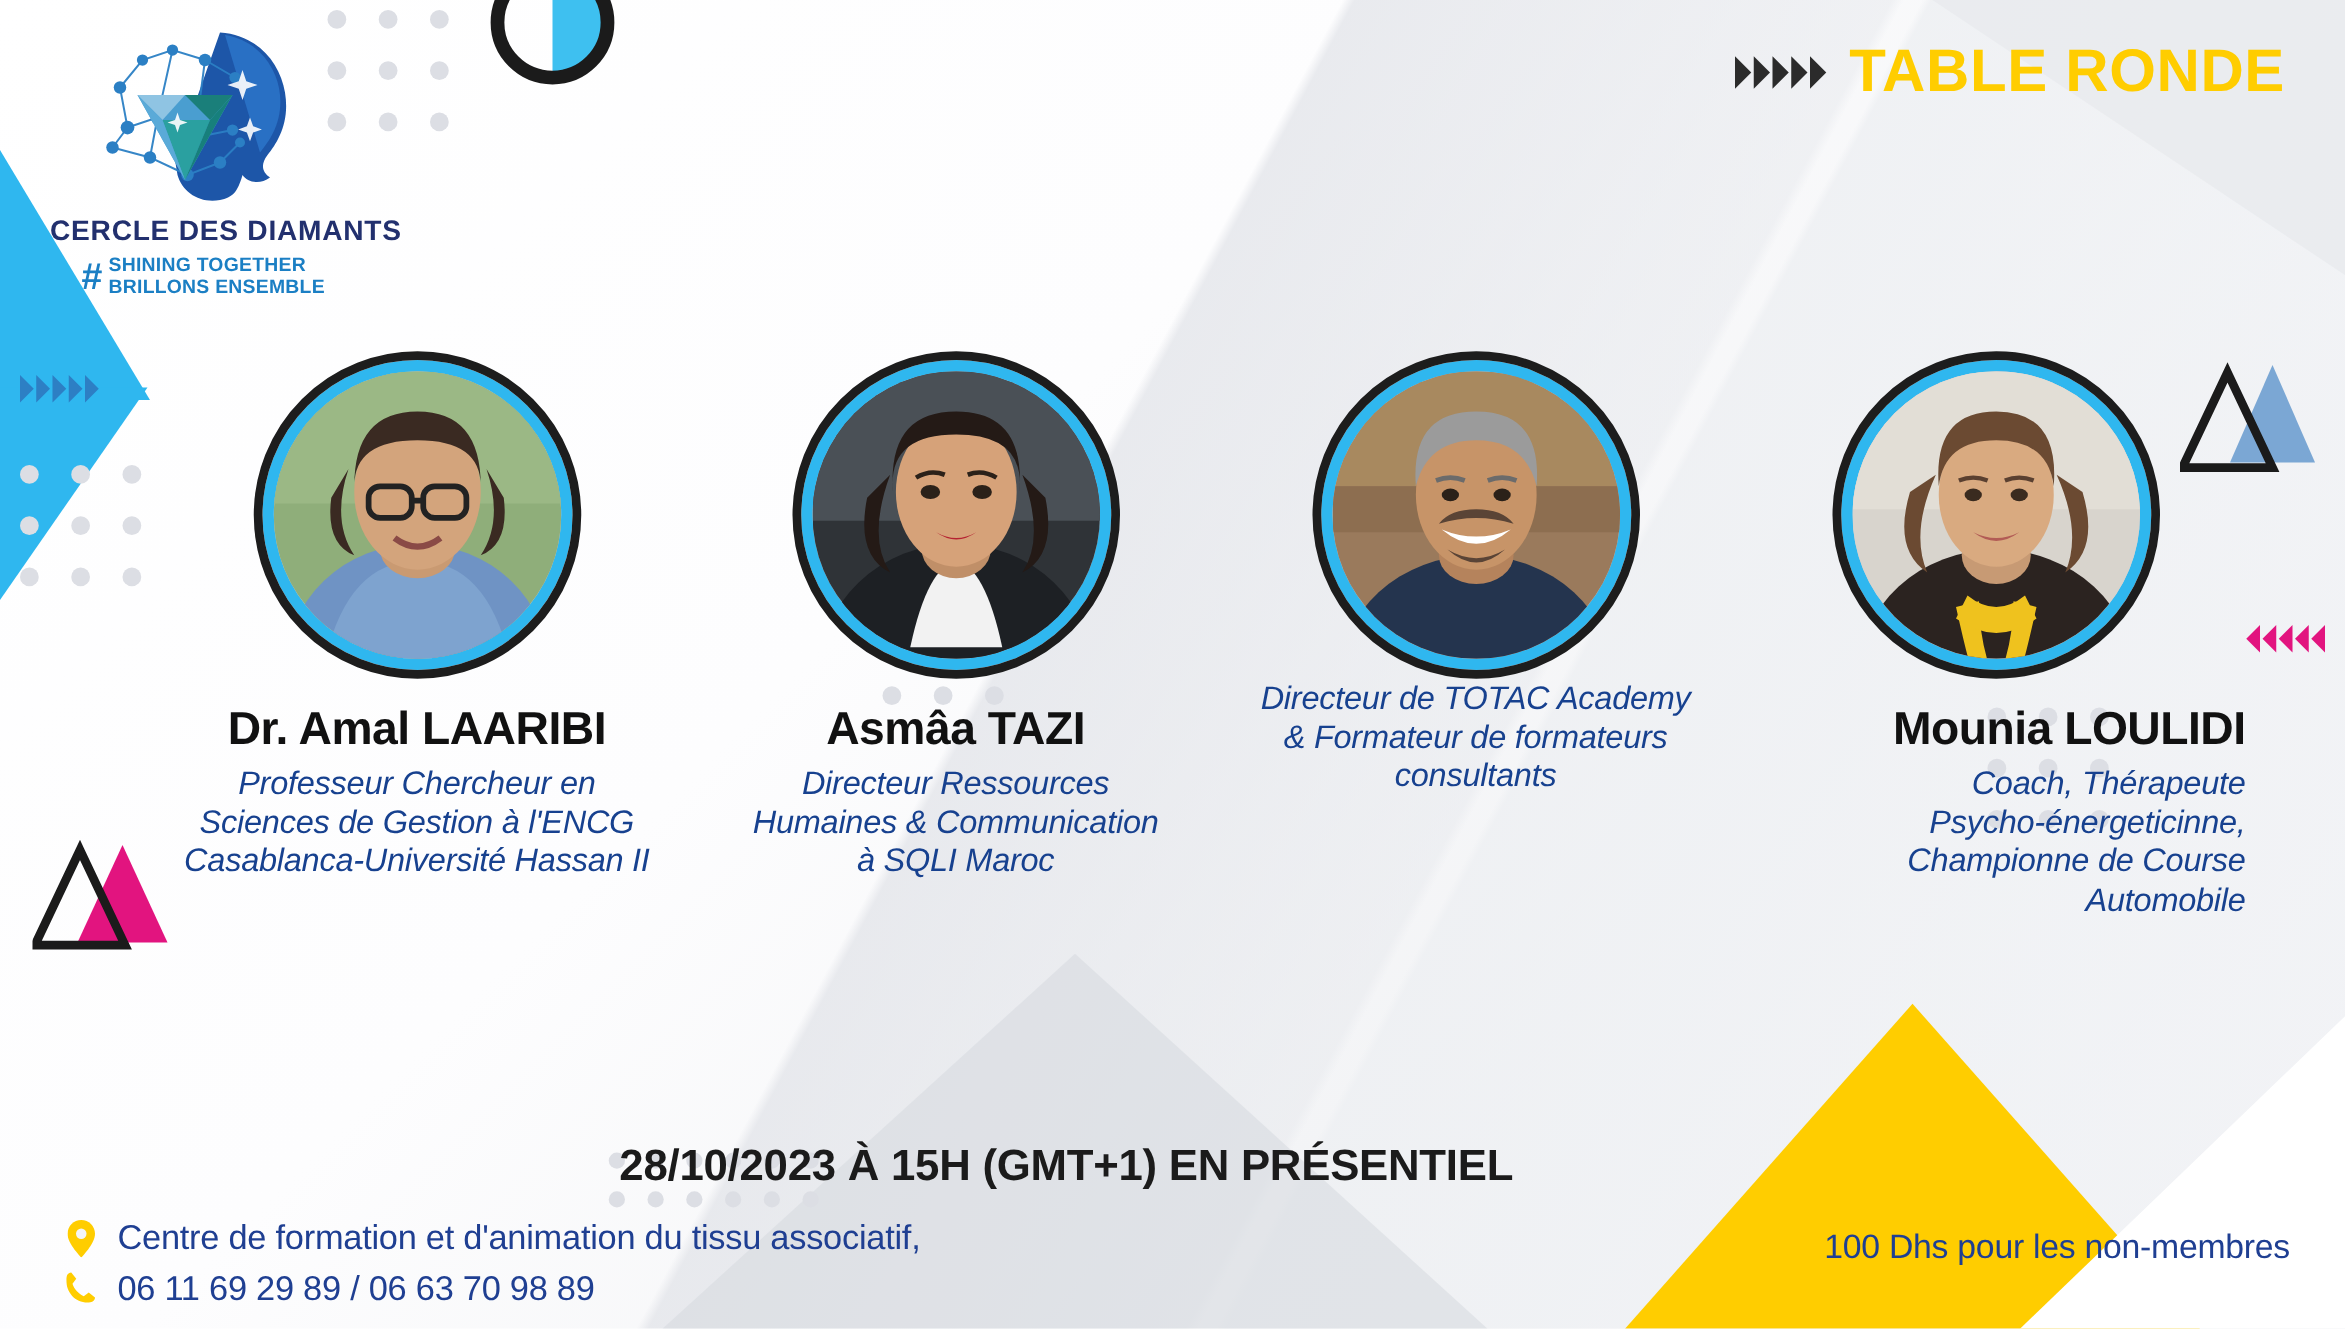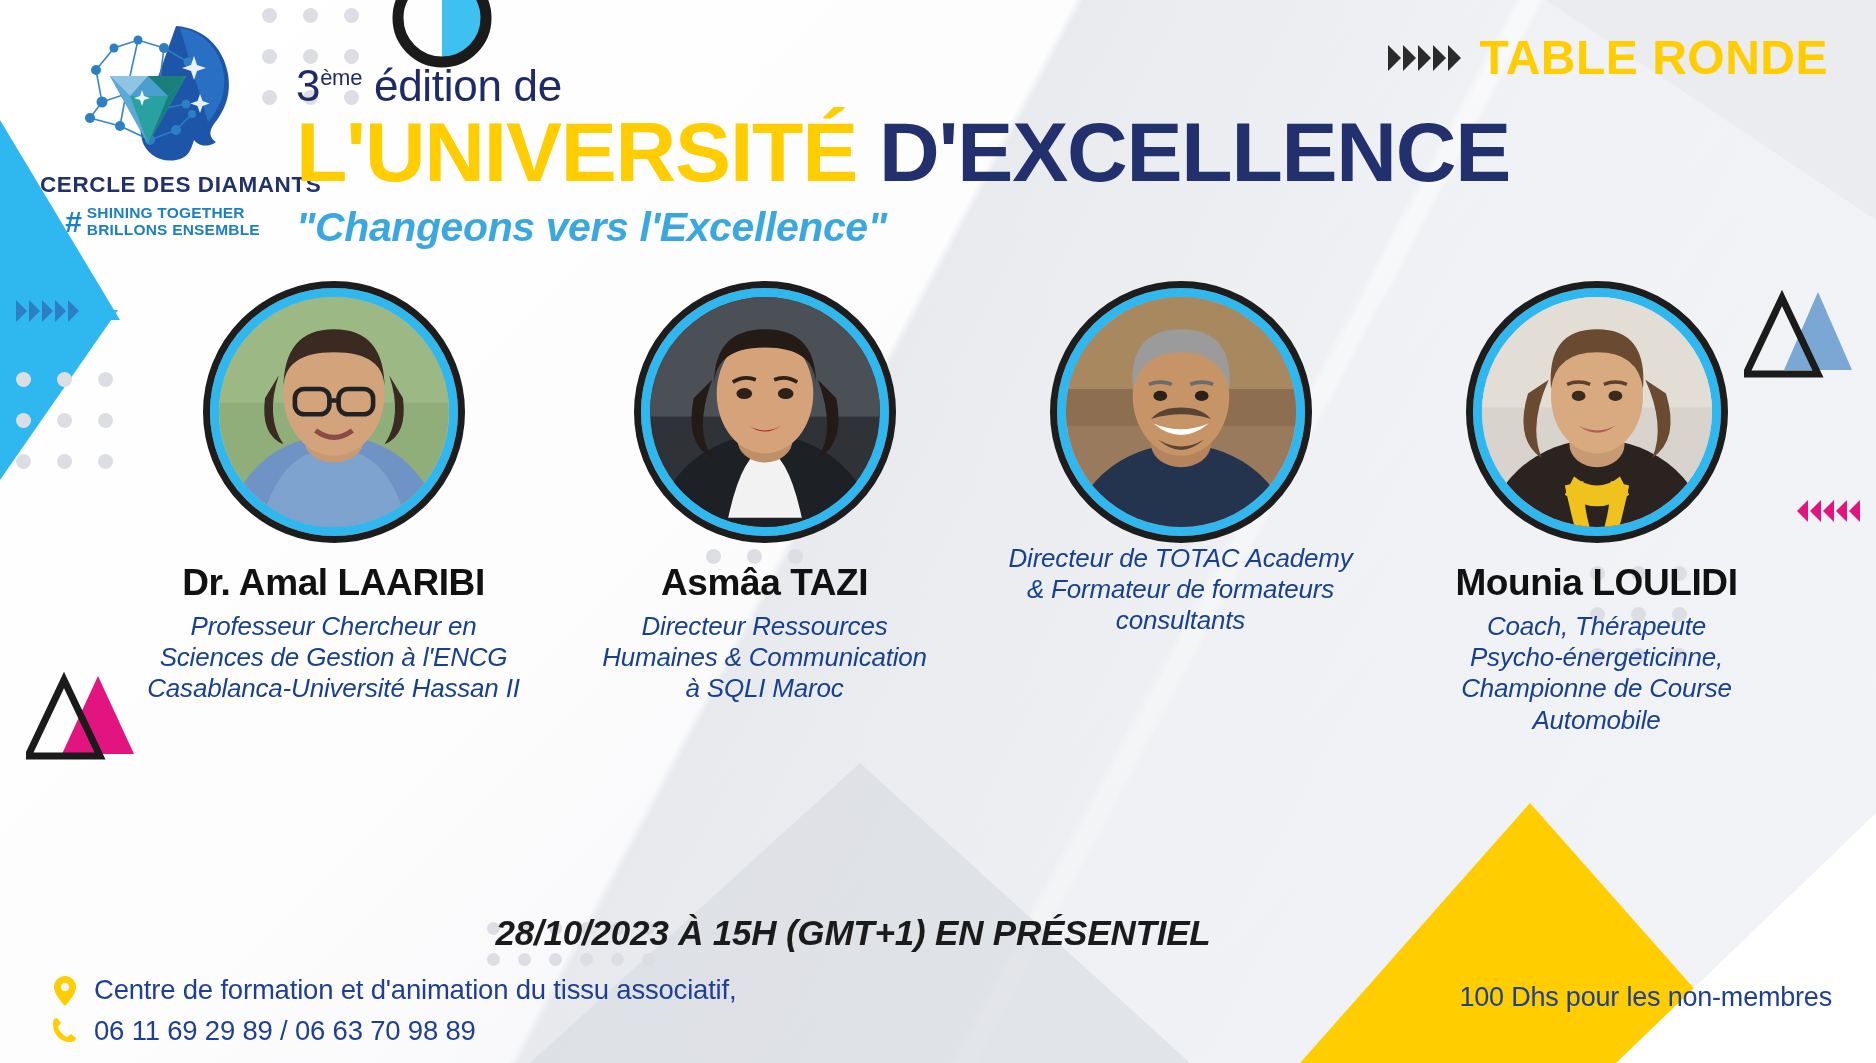--- a/index.html
+++ b/index.html
@@ -135,26 +135,26 @@
     overflow:hidden; position:relative;
     background:#c9cdd4;
   }
   .sp-photo .face { position:absolute; inset:0; }
   .sp-name { margin-top:26px; font-size:37px; font-weight:bold; color:#111;
              letter-spacing:-.4px; white-space:nowrap; }
   .sp-role { margin-top:7px; font-size:26px; font-style:italic; color:#17418f;
              line-height:1.2; letter-spacing:-.2px; }
 
   .sp.s1 { width:430px; } .sp.s2 { width:400px; }
-  .sp.s3 { width:400px; } .sp.s4 { width:400px; }
+  .sp.s3 { width:400px; } .sp.s4 { width:400px;text-align:right; }
 
   
   #date-line { position:absolute; left:0; right:0; top:913px; text-align:center; }
   #date-text { display:inline-block; font-size:35px; font-weight:bold;
-               color:#1b1b1b; letter-spacing:-.2px; margin-left:-170px;font-style:italic; }
+               color:#1b1b1b; letter-spacing:-.2px; margin-left:-170px; }
 
   
   #contact { position:absolute; left:52px; top:972px; color:#1f3f92; }
   .c-row { display:flex; align-items:flex-start; gap:16px; }
   .c-row + .c-row { margin-top:6px; }
   .c-ico { width:26px; flex:0 0 26px; display:flex; justify-content:center; padding-top:4px; }
   .c-txt { font-size:27.5px; line-height:1.28; color:#1f3f92; letter-spacing:-.2px; }
 
   #price { position:absolute; right:44px; top:980px; text-align:center;
            color:#1f3f92; font-size:27px; line-height:1.3; letter-spacing:-.2px; }
@@ -314,25 +314,20 @@
     <div class="chev" style="position:relative; --cc:#2b2b2b; --s:13px; --s2:13px;">
       <span></span>
         <span></span>
         <span></span>
         <span></span>
         <span></span>
     </div>
     <div id="badge-text">TABLE RONDE</div>
   </div>
 
-  <div id="head">
-    <div id="edition"><span>3</span><sup>ème</sup><span> édition de</span></div>
-    <div id="title-line"><span id="title-a">L'UNIVERSITÉ</span> <span id="title-b">D'EXCELLENCE</span></div>
-    <div id="tagline">"Changeons vers l'Excellence"</div>
-  </div>
 
   <div id="speakers">
 
     <div class="sp s1">
       <div class="sp-photo">
         <svg class="face" viewBox="0 0 100 100" preserveAspectRatio="xMidYMid slice">
           <rect width="100" height="100" fill="#8fae7a"></rect>
           <rect y="0" width="100" height="46" fill="#9bb885"></rect>
           <ellipse cx="50" cy="104" rx="46" ry="44" fill="#6f93c4"></ellipse>
           <path d="M18 100 q8 -34 32 -34 q24 0 32 34z" fill="#7ea3cf"></path>

